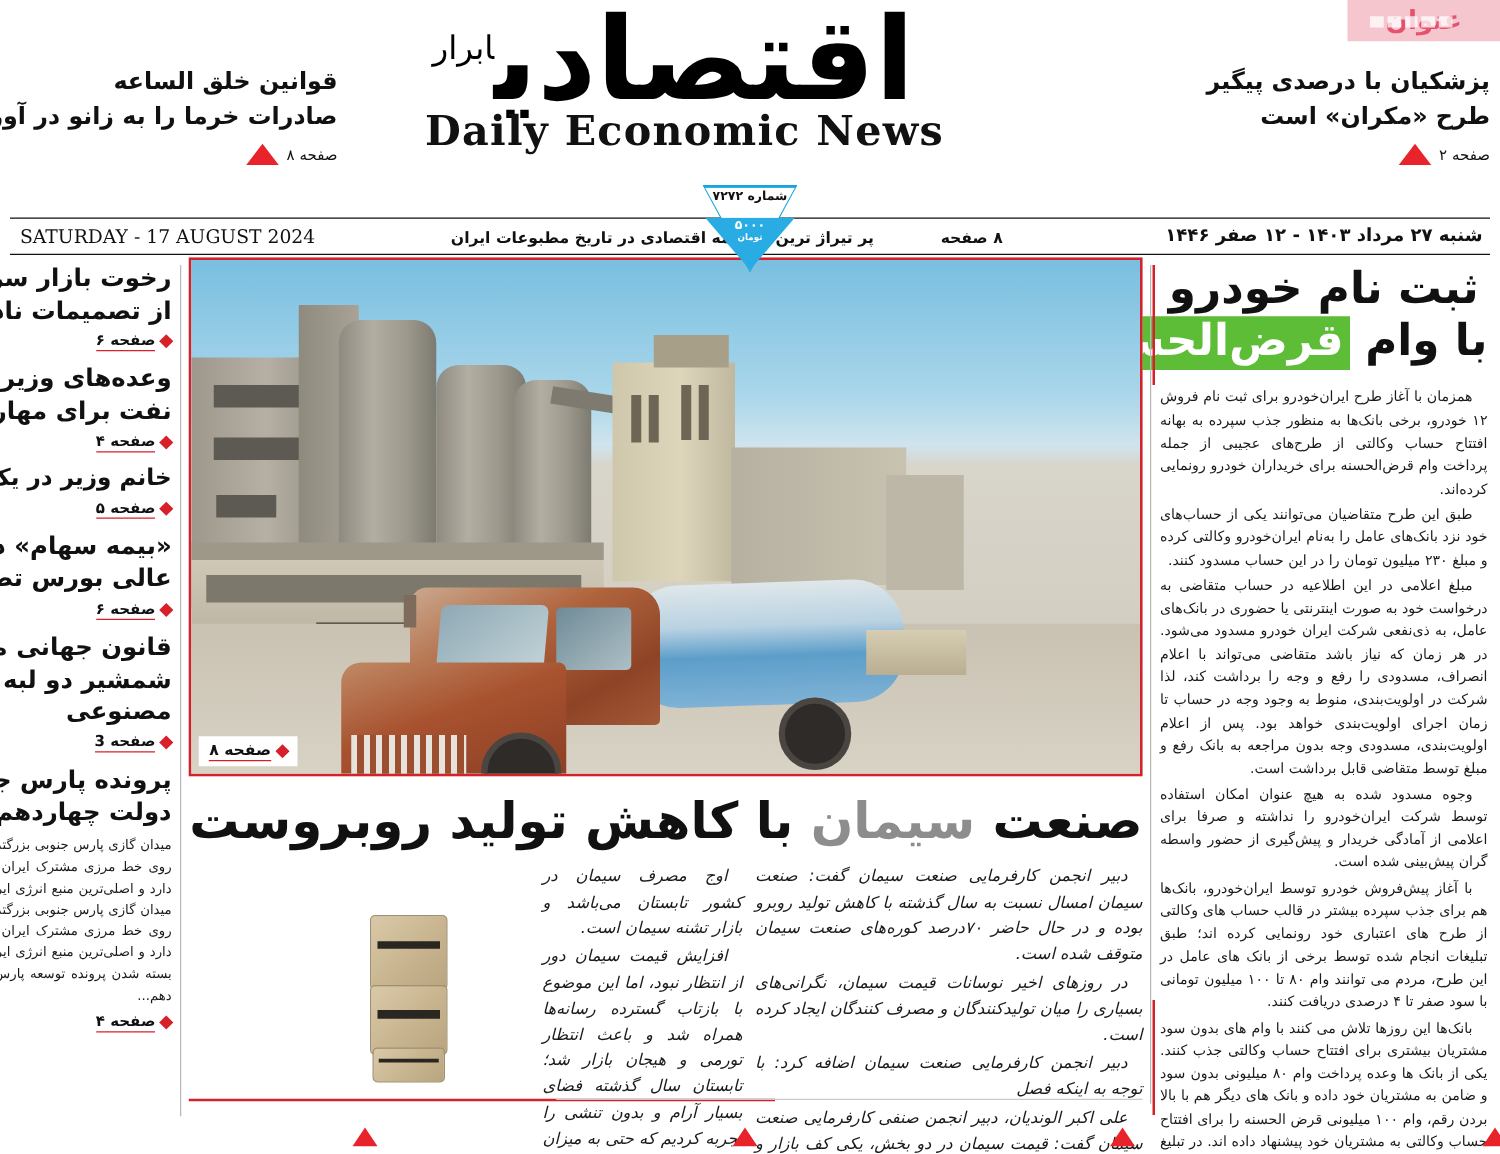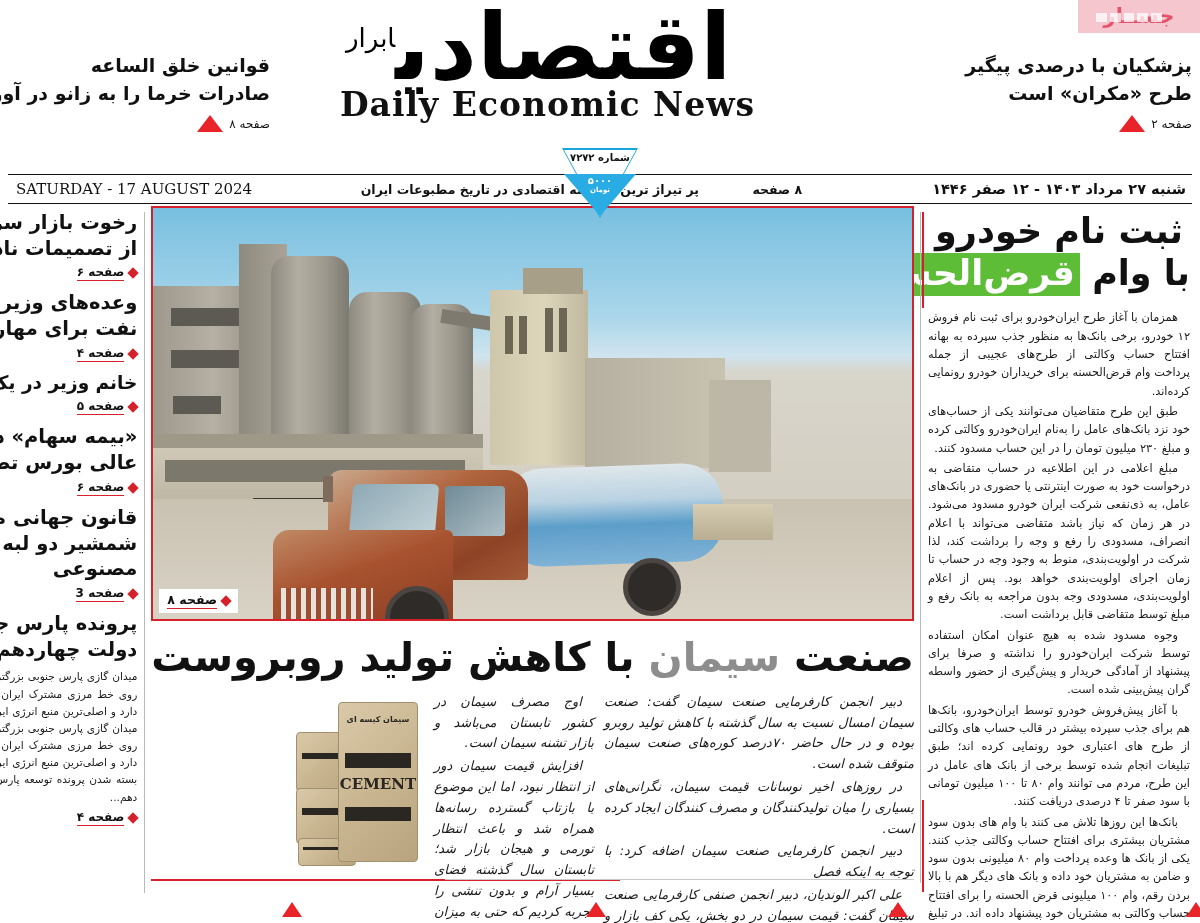--- a/index.html
+++ b/index.html
@@ -508,21 +508,21 @@
     height: 1.5px;
     background: #c9c9c9;
   }
 </style>
 </head>
 <body>
 
 <div class="page">
 
   <div class="watermark">
-    <span class="watermark-text">جســار</span>
+    <span class="watermark-text">عنوان</span>
     <span class="watermark-bars">
         <i></i>
         <i></i>
         <i></i>
         <i></i>
         <i></i>
       </span>
   </div>
 
   <div class="masthead">
@@ -580,21 +580,21 @@
       <div class="lead-title">ثبت نام خودرو</div>
       <div class="lead-title-2">
         <span>با وام</span>
         <span class="hl-green">قرض‌الحسنه!</span>
       </div>
 
       <div class="lead-body">
         <p>همزمان با آغاز طرح ایران‌خودرو برای ثبت نام فروش ۱۲ خودرو، برخی بانک‌ها به منظور جذب سپرده به بهانه افتتاح حساب وکالتی از طرح‌های عجیبی از جمله پرداخت وام قرض‌الحسنه برای خریداران خودرو رونمایی کرده‌اند.</p>
         <p>طبق این طرح متقاضیان می‌توانند یکی از حساب‌های خود نزد بانک‌های عامل را به‌نام ایران‌خودرو وکالتی کرده و مبلغ ۲۳۰ میلیون تومان را در این حساب مسدود کنند.</p>
         <p>مبلغ اعلامی در این اطلاعیه در حساب متقاضی به درخواست خود به صورت اینترنتی یا حضوری در بانک‌های عامل، به ذی‌نفعی شرکت ایران خودرو مسدود می‌شود. در هر زمان که نیاز باشد متقاضی می‌تواند با اعلام انصراف، مسدودی را رفع و وجه را برداشت کند، لذا شرکت در اولویت‌بندی، منوط به وجود وجه در حساب تا زمان اجرای اولویت‌بندی خواهد بود. پس از اعلام اولویت‌بندی، مسدودی وجه بدون مراجعه به بانک رفع و مبلغ توسط متقاضی قابل برداشت است.</p>
-        <p>وجوه مسدود شده به هیچ عنوان امکان استفاده توسط شرکت ایران‌خودرو را نداشته و صرفا برای پیشنهاد از آمادگی خریدار و پیش‌گیری از حضور واسطه گران پیش‌بینی شده است.</p>
+        <p>وجوه مسدود شده به هیچ عنوان امکان استفاده توسط شرکت ایران‌خودرو را نداشته و صرفا برای اعلامی از آمادگی خریدار و پیش‌گیری از حضور واسطه گران پیش‌بینی شده است.</p>
         <p>با آغاز پیش‌فروش خودرو توسط ایران‌خودرو، بانک‌ها هم برای جذب سپرده بیشتر در قالب حساب های وکالتی از طرح های اعتباری خود رونمایی کرده اند؛ طبق تبلیغات انجام شده توسط برخی از بانک های عامل در این طرح، مردم می توانند وام ۸۰ تا ۱۰۰ میلیون تومانی با سود صفر تا ۴ درصدی دریافت کنند.</p>
         <p>بانک‌ها این روزها تلاش می کنند با وام های بدون سود مشتریان بیشتری برای افتتاح حساب وکالتی جذب کنند. یکی از بانک ها وعده پرداخت وام ۸۰ میلیونی بدون سود و ضامن به مشتریان خود داده و بانک های دیگر هم با بالا بردن رقم، وام ۱۰۰ میلیونی قرض الحسنه را برای افتتاح حساب وکالتی به مشتریان خود پیشنهاد داده اند. در تبلیغ یکی از بانک‌ها آمده...</p>
       </div>
 
     </div>
 
     <div class="col-center">
 
       <div class="photo-wrap">
         <div class="photo">
@@ -667,26 +667,20 @@
         <div class="bags">
           <div class="bag" style="left:0; top:40px; width:62px; height:60px;">
             <span class="stripe" style="top:34%"></span>
           </div>
           <div class="bag" style="left:0; top:96px; width:62px; height:56px;">
             <span class="stripe" style="top:36%"></span>
           </div>
           <div class="bag" style="left:2px; top:146px; width:58px; height:28px;">
             <span class="stripe" style="top:30%"></span>
           </div>
-          <div class="bag" style="left:42px; top:10px; width:80px; height:160px;">
-            <span class="fa-txt" style="top:12px;">سیمان کیسه ای</span>
-            <span class="stripe" style="top:32%; height:9%;"></span>
-            <span class="cement-txt" style="top:46%; font-size:15px;">CEMENT</span>
-            <span class="stripe" style="top:66%; height:9%;"></span>
-          </div>
         </div>
       </div>
 
       <div class="hr-red" style="left:6px; right:300px; bottom:42px;"></div>
       <div class="hr-gray" style="left:300px; right:6px; bottom:43px;"></div>
     </div>
 
     <div class="col-left">
 
       <div class="brief">

